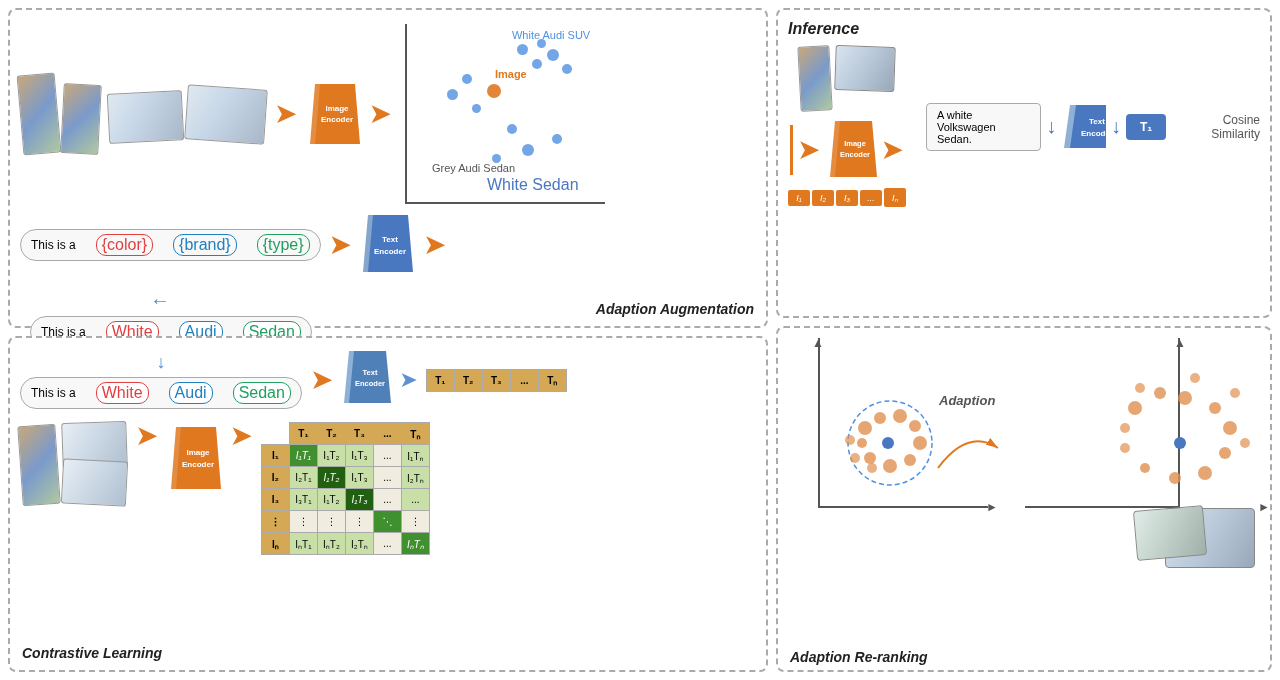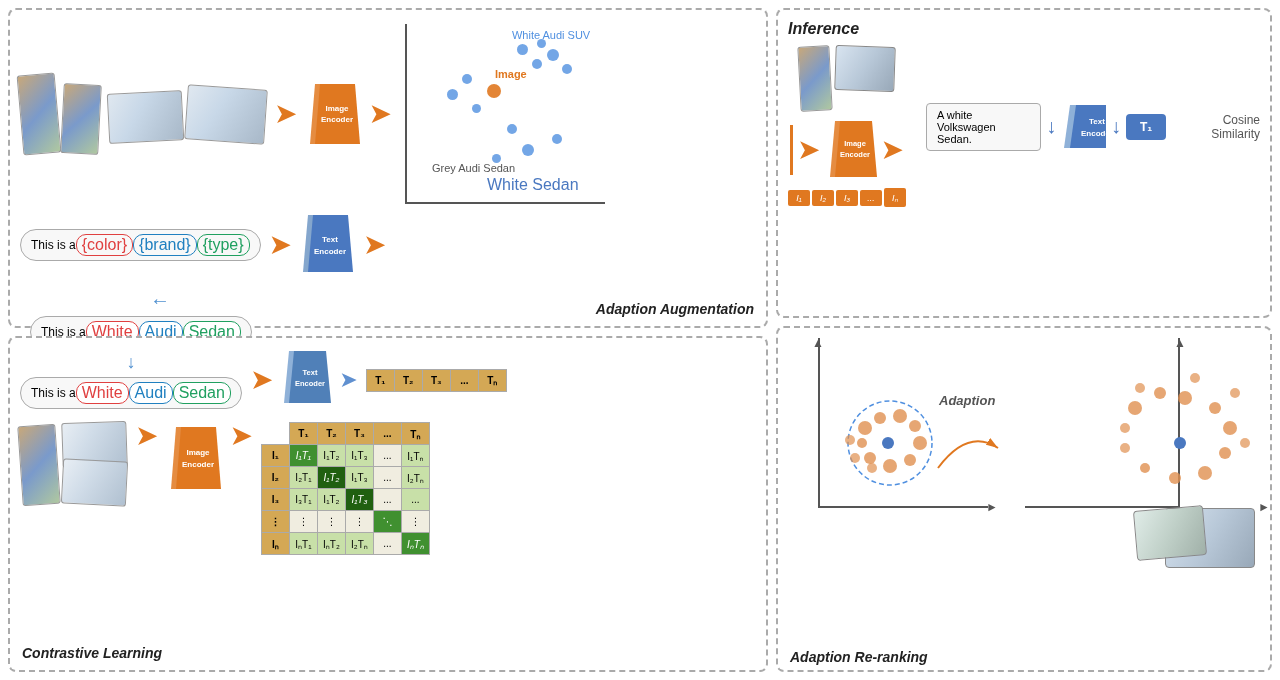--- a/index.html
+++ b/index.html
@@ -91,21 +91,21 @@
     .blue-arrow {
       color: #6090d0;
       font-size: 22px;
       line-height: 1;
     }
 
     
     .text-pill {
       display: inline-flex;
       align-items: center;
-      gap: 0;
+      gap: 20px;
       border: 1.5px solid #aaa;
       border-radius: 20px;
       padding: 4px 10px;
       font-size: 12px;
       background: #f8f8f8;
     }
     .pill-word {
       padding: 1px 5px;
       border-radius: 10px;
       font-size: 16px;

